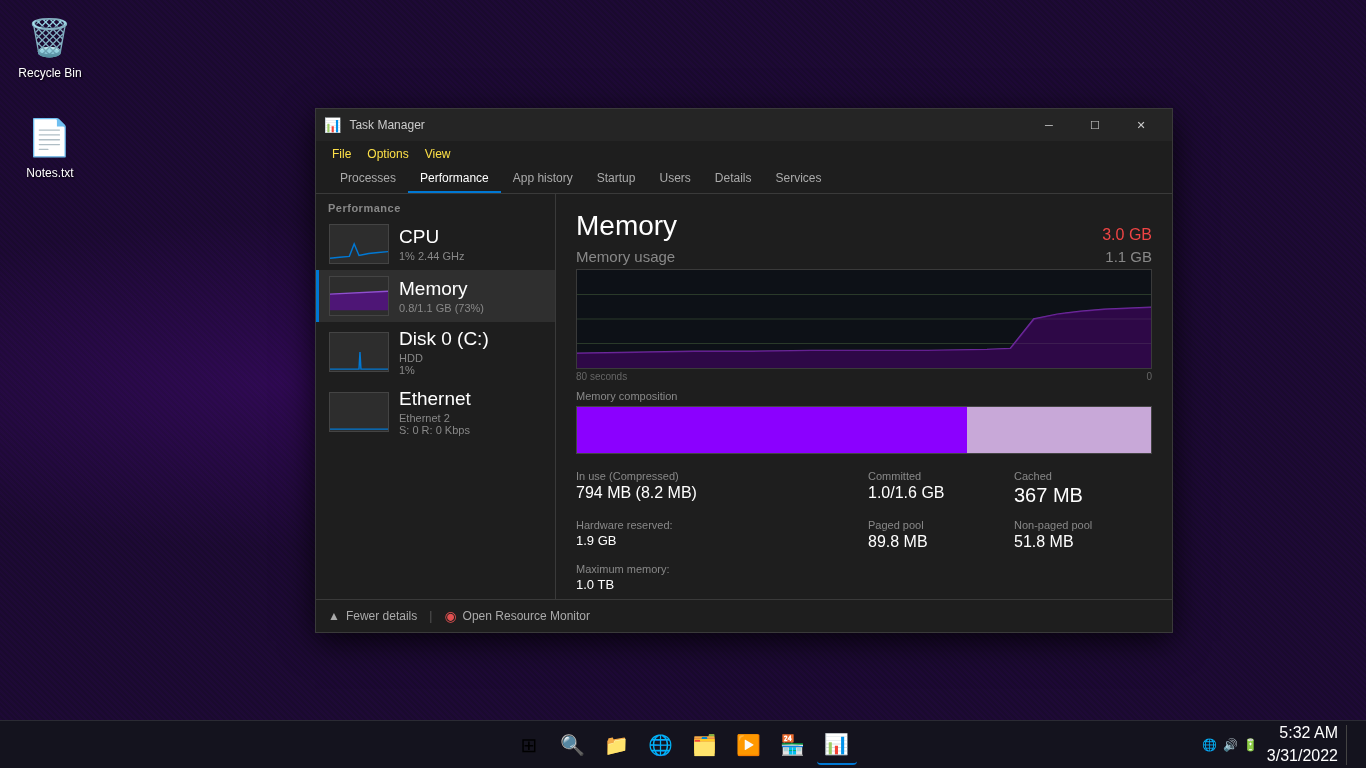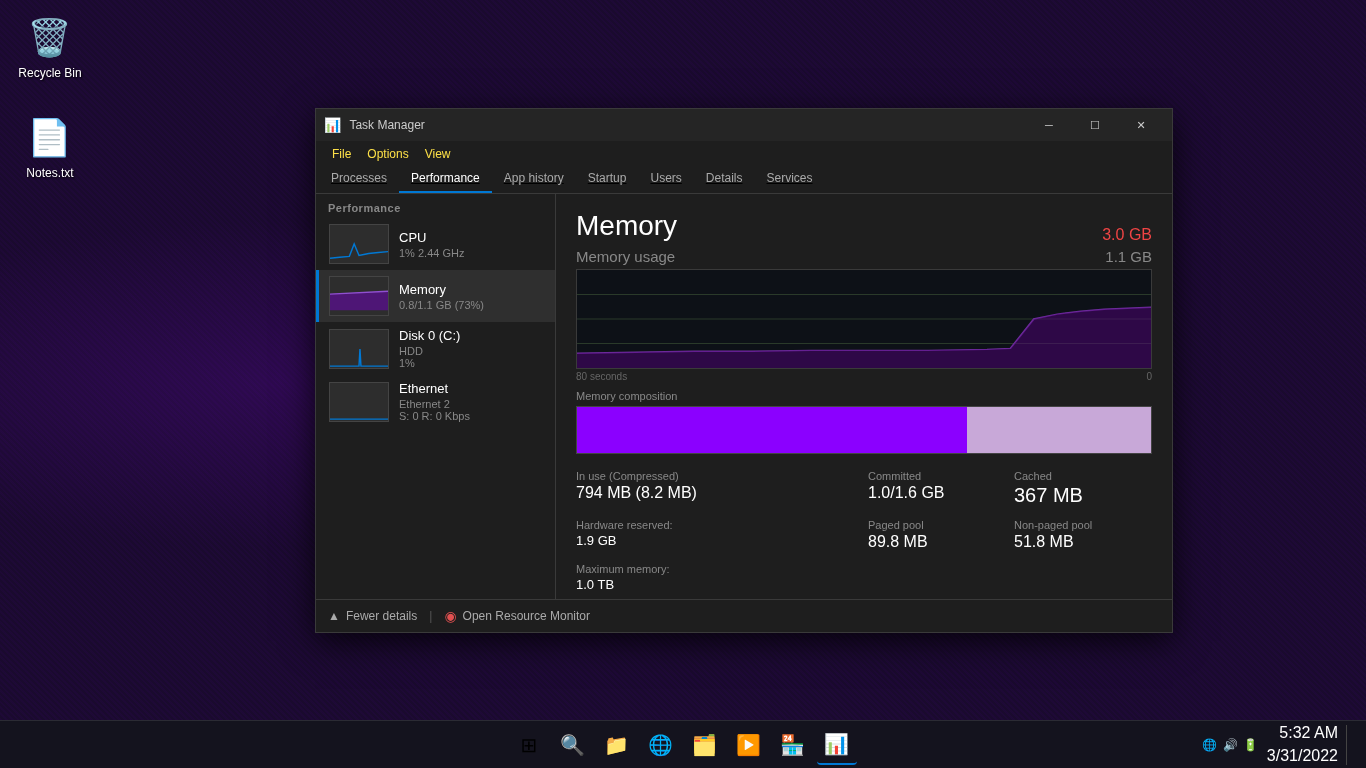--- a/index.html
+++ b/index.html
@@ -196,23 +196,22 @@
       color: #fde047;
       font-size: 12px;
       cursor: pointer;
     }
 
     
     .tab-bar {
       display: flex;
       background: #1e1e1e;
       border-bottom: 1px solid #3a3a3a;
-      padding: 0 3px;
+      padding: 0 12px;
       flex-shrink: 0;
-      text-decoration: underline;
     }
 
     .tab {
       padding: 6px 12px;
       color: #aaaaaa;
       font-size: 12px;
       cursor: pointer;
       border-bottom: 2px solid transparent;
     }
 
@@ -275,21 +274,21 @@
       height: 100%;
     }
 
     .perf-item-info {
       flex: 1;
       min-width: 0;
     }
 
     .perf-item-title {
       color: #ffffff;
-      font-size: 13px;
+      font-size: 19px;
       font-weight: 500;
     }
 
     .perf-item-subtitle {
       color: #888888;
       font-size: 11px;
       margin-top: 2px;
     }
 
     

